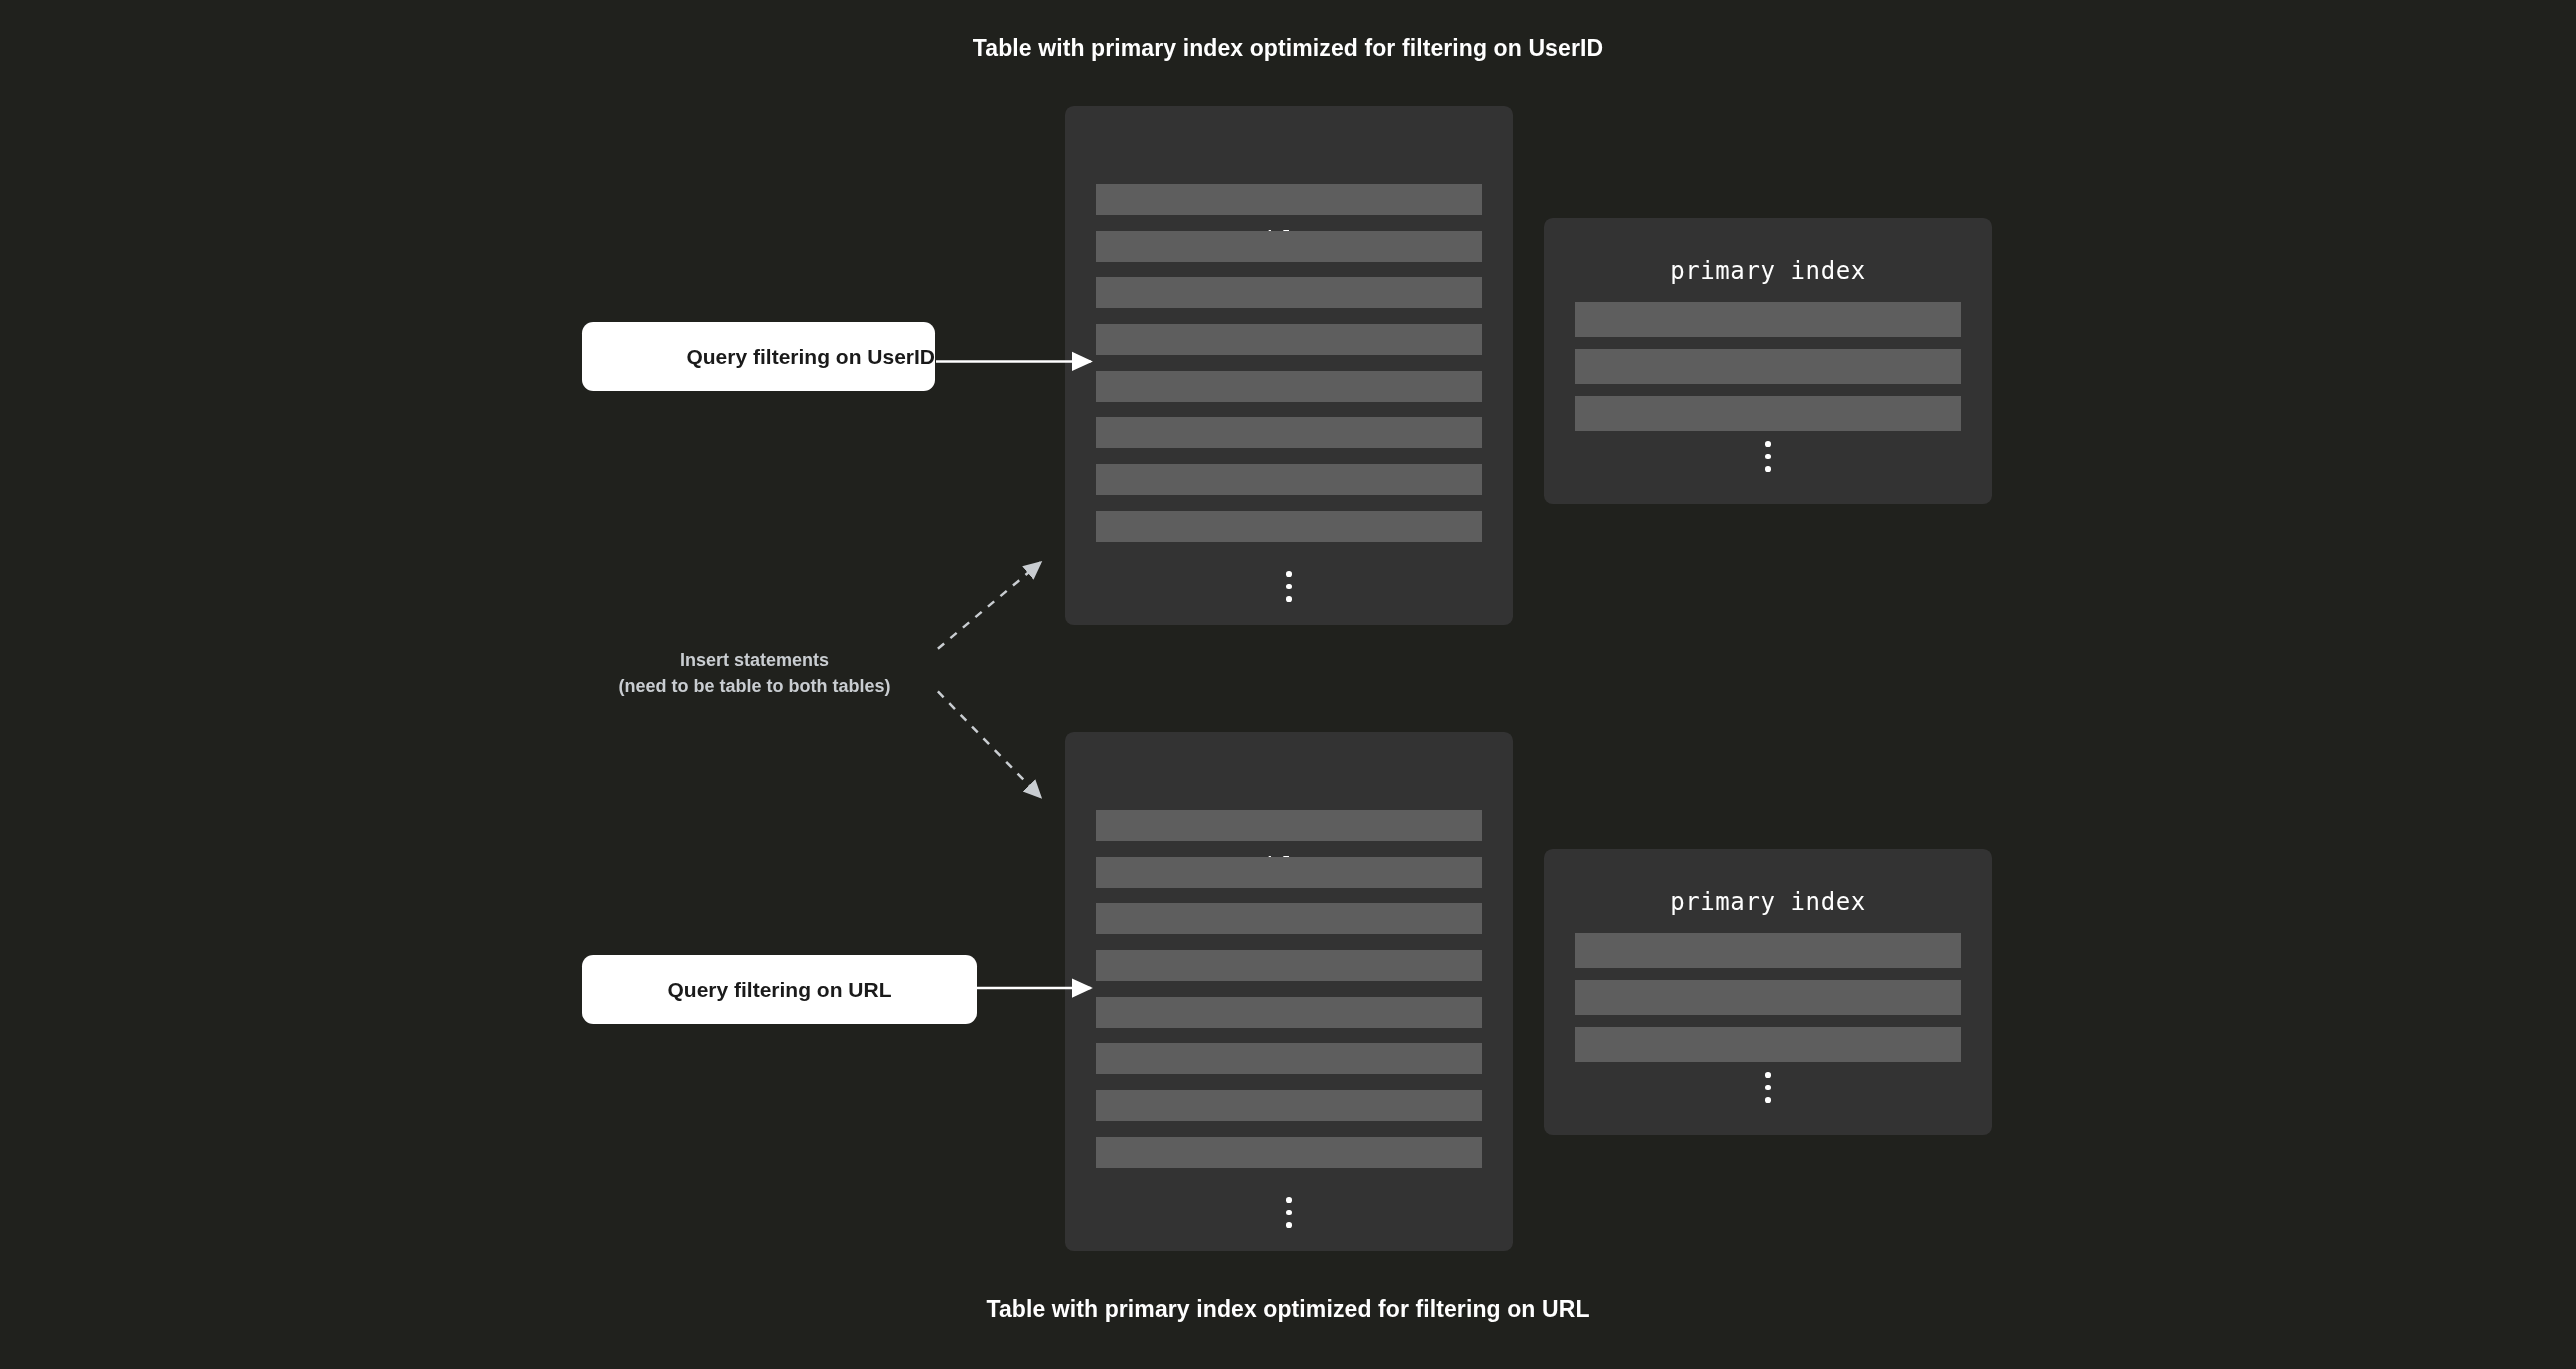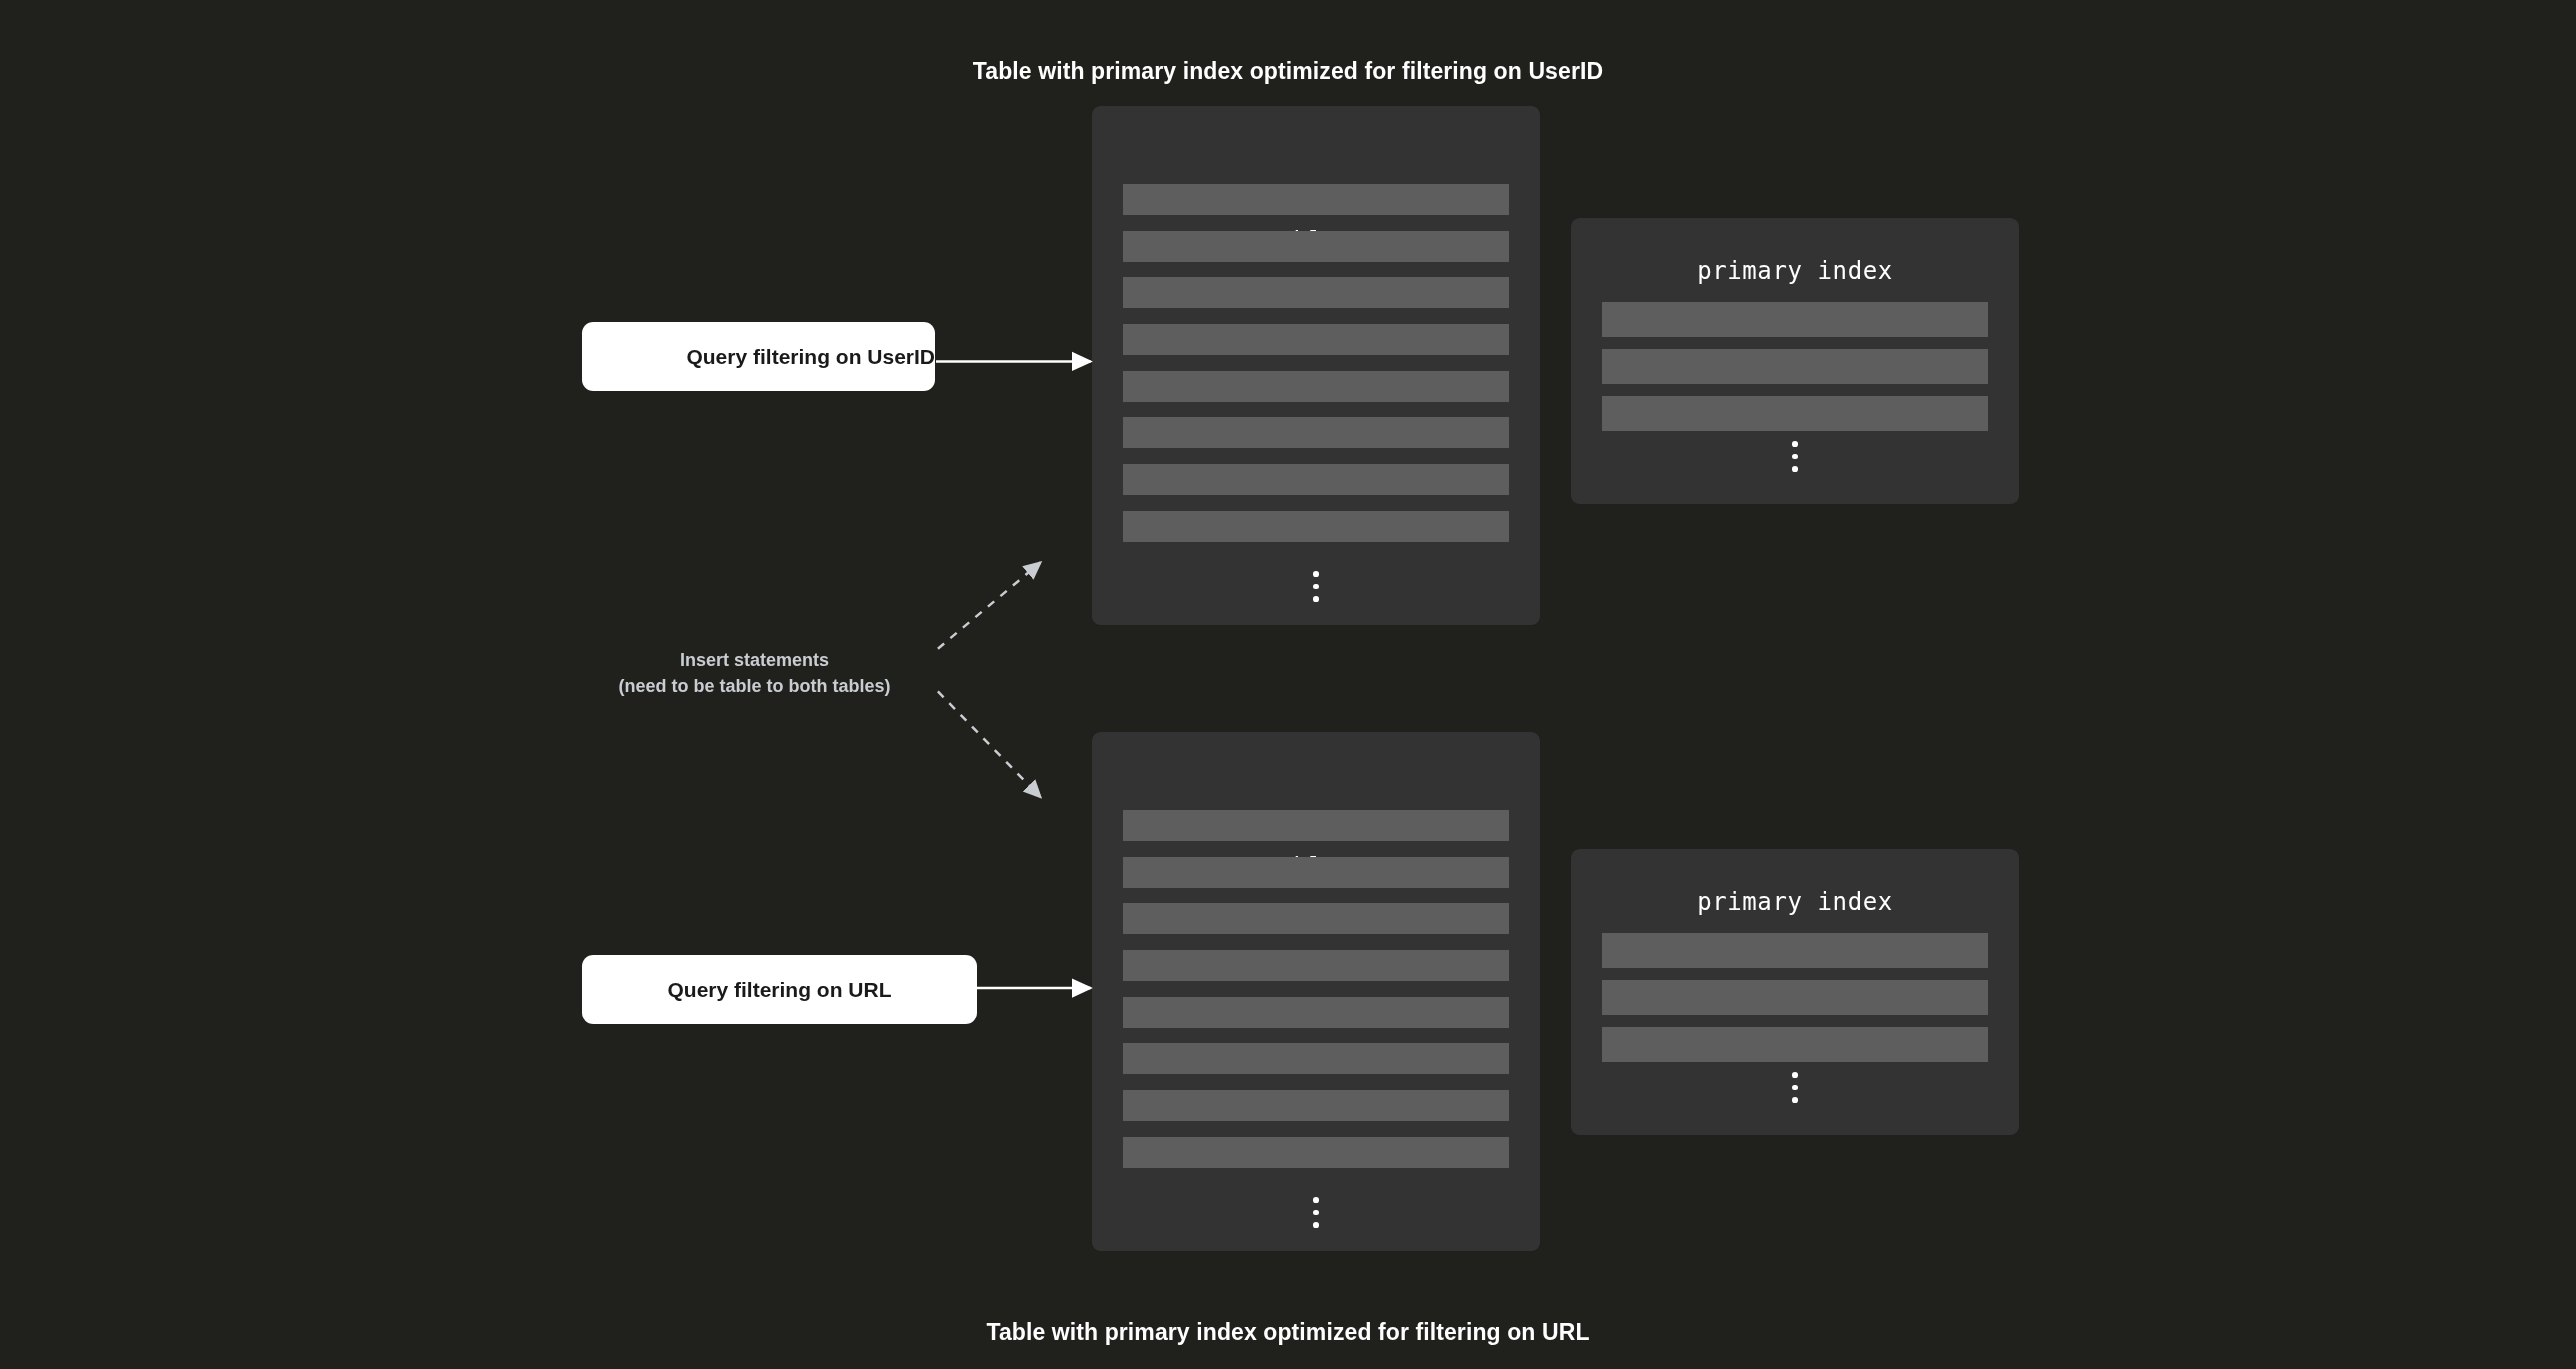--- a/index.html
+++ b/index.html
@@ -20,32 +20,30 @@
   .section-title {
     position: absolute;
     left: 0;
     width: 2576px;
     text-align: center;
     color: #ffffff;
     font-size: 23px;
     font-weight: bold;
     letter-spacing: 0.1px;
     white-space: nowrap;
-    margin-top: 23px;
   }
   #title-top    { top: 35px; }
   #title-bottom { top: 1296px; }
 
   
   .card {
     position: absolute;
     background: #333333;
     border-radius: 8.8px;
     box-sizing: border-box;
-    margin-left: 27px;
   }
   .card-title {
     position: absolute;
     left: 0;
     width: 100%;
     text-align: center;
     color: #ffffff;
     font-family: "DejaVu Sans Mono", "Liberation Mono", monospace;
     font-size: 24px;
     letter-spacing: 0.6px;

